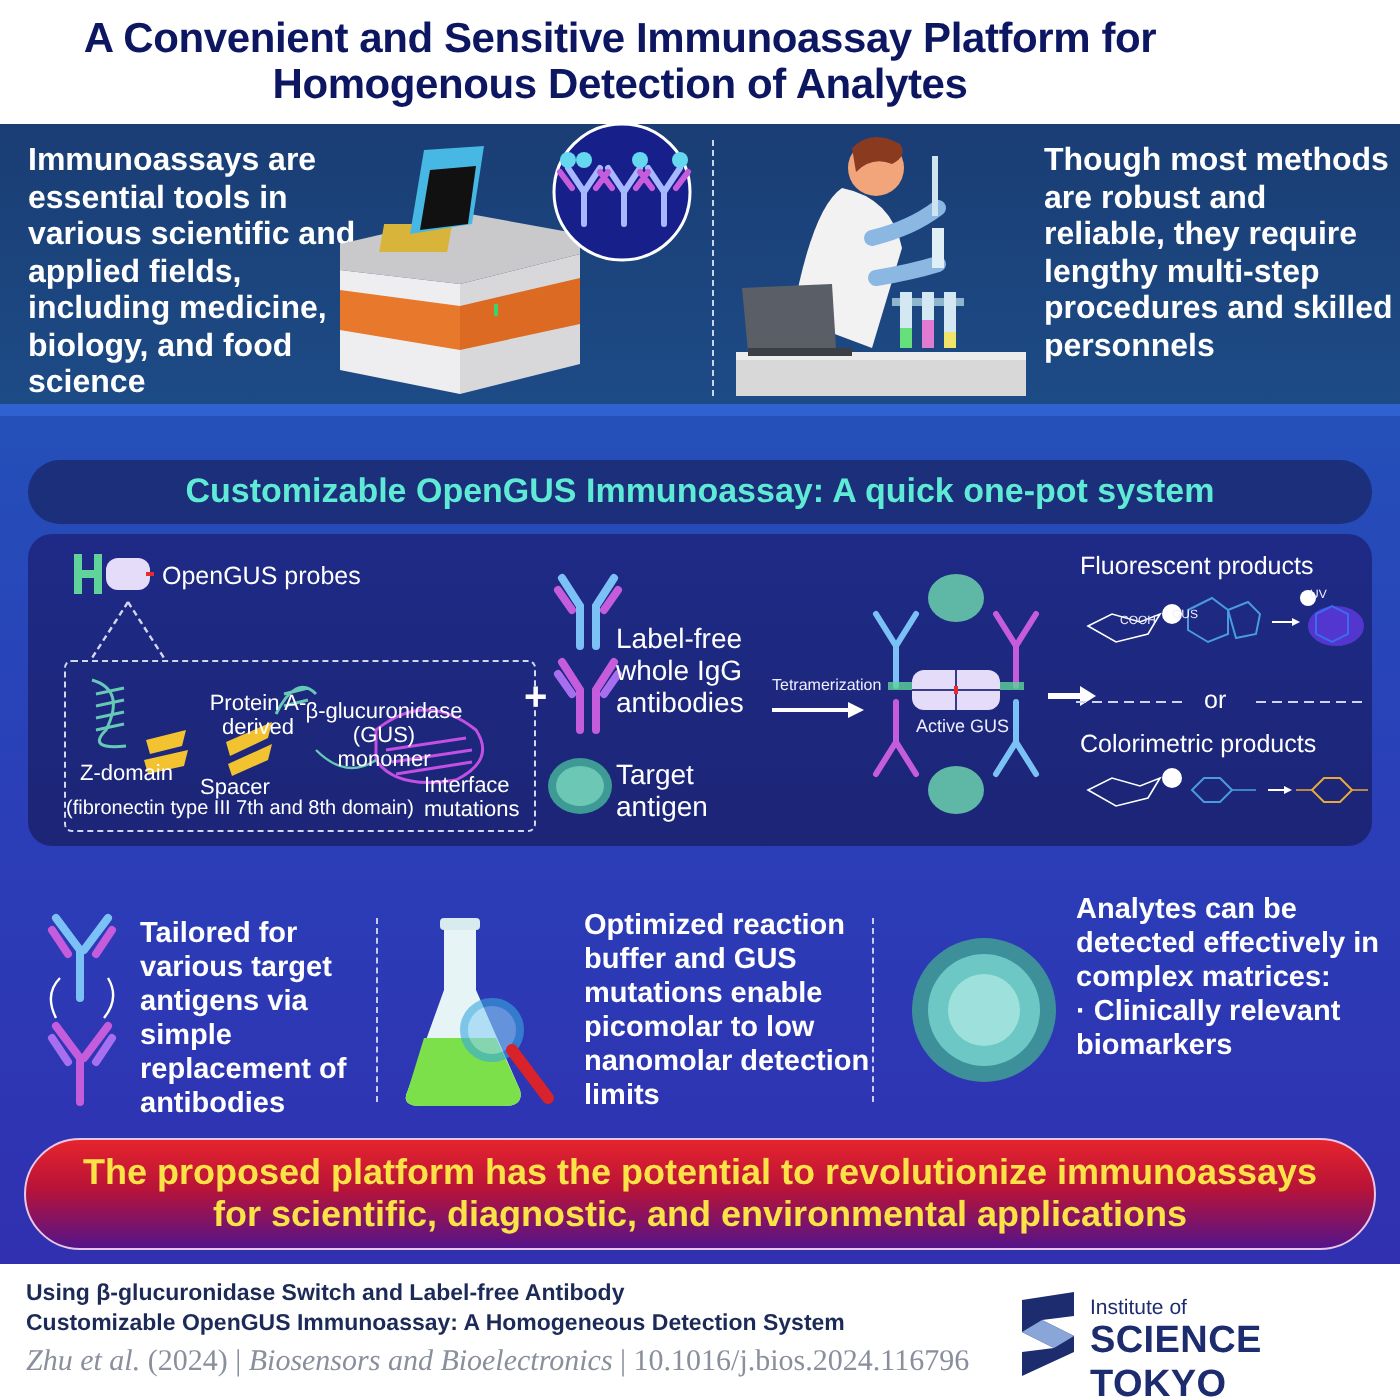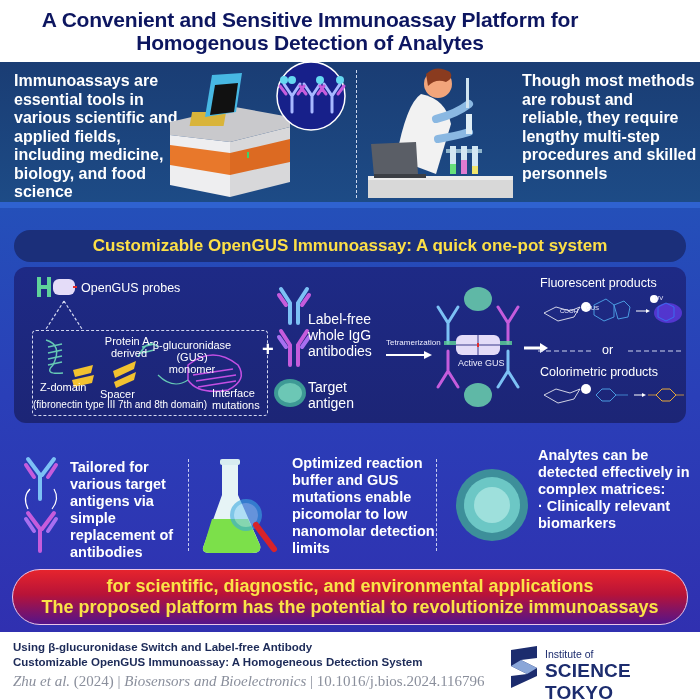--- a/index.html
+++ b/index.html
@@ -13,30 +13,30 @@
     background: linear-gradient(180deg, #1a3d74 0%, #1d4b86 100%); }
   .intro .lt { position: absolute; left: 14px; top: 10px; width: 170px; color: #ffffff; font-weight: bold; font-size: 16px; line-height: 18.5px; }
   .intro .rt { position: absolute; left: 522px; top: 10px; width: 175px; color: #ffffff; font-weight: bold; font-size: 16px; line-height: 18.5px; }
   .intro .divider { position: absolute; left: 356px; top: 8px; height: 128px; border-left: 1.5px dashed #c9d6ee; }
 
   .process { position: absolute; left: 0; top: 202px; width: 700px; height: 430px;
     background: linear-gradient(180deg, #2450b9 0%, #2a3fb8 45%, #3030b0 100%); }
   .stripe { position:absolute; left:0; top:202px; width:700px; height:6px; background:#2f62cf; }
 
   .sub-title { position: absolute; left: 14px; top: 230px; width: 672px; height: 32px; border-radius: 16px;
-    background: #1b2f7a; text-align: center; line-height: 32px; color: #fde047; font-weight: bold; font-size: 17px; }
+    background: #1b2f7a; text-align: center; line-height: 32px; color: #5eead4; font-weight: bold; font-size: 17px; }
 
   .panel { position: absolute; left: 14px; top: 267px; width: 672px; height: 156px; border-radius: 12px;
     background: linear-gradient(180deg, #1e2a86 0%, #1c2576 100%); }
 
   .lbl { position: absolute; color: #ffffff; font-size: 11px; line-height: 12px; }
   .lbl.big { font-size: 14px; line-height: 16px; }
   .lbl.mid { font-size: 12.5px; line-height: 14px; }
   .lbl.tiny { font-size: 8px; line-height: 9px; color:#eef; }
-  .lbl.c { text-align: center; }
+  .lbl.c { text-align: center; margin-top: 11px; }
 
   .dash-box { position: absolute; left: 18px; top: 63px; width: 236px; height: 86px; border: 1.3px dashed #d3d8f0; border-radius: 4px; }
 
   .features { position: absolute; left: 0; top: 445px; width: 700px; height: 118px; padding-left: 36px; }
   .feat-text { position: absolute; color: #ffffff; font-weight: bold; font-size: 14.5px; line-height: 17px; }
   .vdash { position: absolute; border-left: 1.3px dashed #c8cdf0; }
 
   .concl { position: absolute; left: 12px; top: 569px; width: 676px; height: 56px; border-radius: 28px;
     background: linear-gradient(180deg, #e6242d 0%, #b81338 45%, #54148a 100%);
     border: 1.5px solid #e9c5e6; text-align: center; padding-top: 6px; }
@@ -284,22 +284,22 @@
     <circle cx="40" cy="40" r="28" fill="#6cc7c5"></circle>
     <circle cx="40" cy="40" r="18" fill="#9ee0dc"></circle>
   </svg>
   <div class="feat-text" style="left:538px;top:2px;width:160px">
     <div>Analytes can be detected effectively in complex matrices:</div>
     <div>· <span>Clinically relevant biomarkers</span></div>
   </div>
 </div>
 
 <div class="concl">
+  <div class="t">The proposed platform has the potential to revolutionize immunoassays</div>
   <div class="t">for scientific, diagnostic, and environmental applications</div>
-  <div class="t">The proposed platform has the potential to revolutionize immunoassays</div>
 </div>
 
 <div class="footer">
   <div class="ptitle">
     <div>Using β-glucuronidase Switch and Label-free Antibody</div>
     <div>Customizable OpenGUS Immunoassay: A Homogeneous Detection System</div>
   </div>
   <div class="cite">
     <i>Zhu et al.</i>
     <span>(2024)</span>

